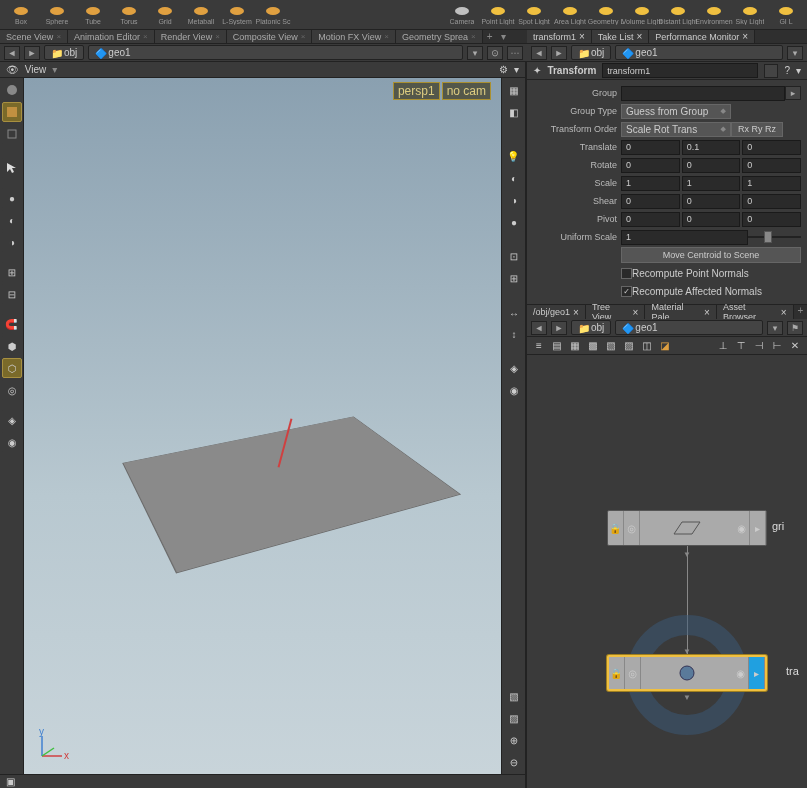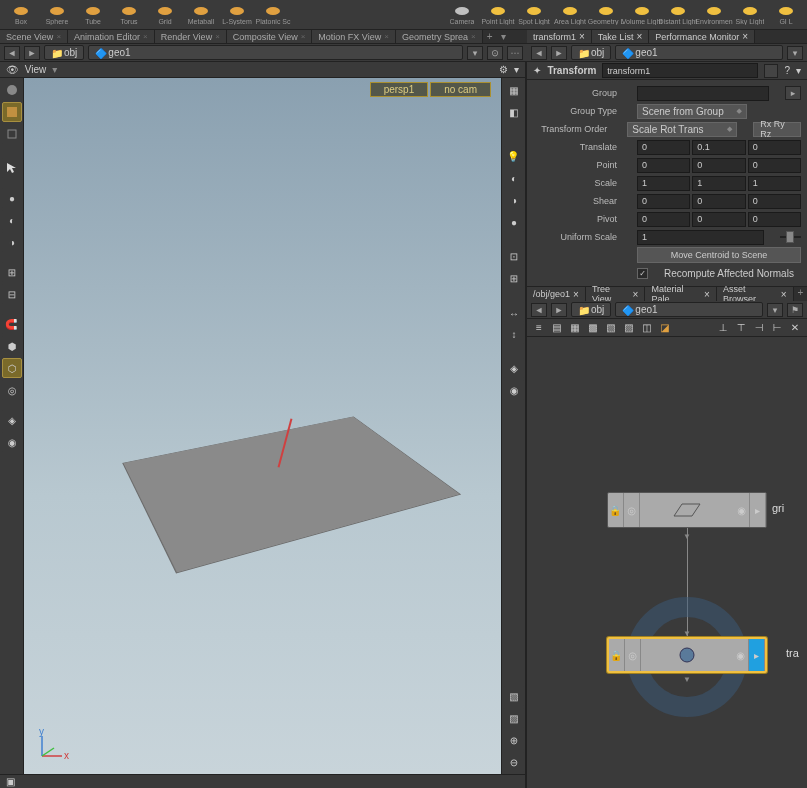--- a/index.html
+++ b/index.html
@@ -36,31 +36,31 @@
 .view-hdr .dd{color:#888}
 
 
 .viewport-wrap{flex:1;display:flex;position:relative}
 .tool-col{width:24px;background:#3a3a3a;display:flex;flex-direction:column;gap:2px;padding:2px;border-right:1px solid #222}
 .tool-col.r{border-right:none;border-left:1px solid #222}
 .tool-btn{width:20px;height:20px;background:#3a3a3a;border-radius:2px;display:flex;align-items:center;justify-content:center}
 .tool-btn.hl{background:#7a6a2a;border:1px solid #a89040}
 .viewport{flex:1;position:relative;background:linear-gradient(180deg,#8aa0b0 0%,#b8c8d0 60%,#c8d4da 100%);overflow:hidden}
 .vp-badge{position:absolute;top:4px;right:10px;display:flex;gap:2px}
-.vp-badge span{padding:1px 13px;border:1px solid #aa9030;background:rgba(60,55,30,.7);font-size:10px;color:#ddcc80}
+.vp-badge span{padding:1px 4px;border:1px solid #aa9030;background:rgba(60,55,30,.7);font-size:12px;color:#ddcc80}
 .axis-gizmo{position:absolute;bottom:8px;left:8px;width:40px;height:40px}
 .plane{position:absolute;width:280px;height:200px;left:120px;top:300px;transform:perspective(600px) rotateX(60deg) rotateZ(-25deg);background:#8a8a8a;border:1px solid #6a6a6a}
 .red-line{position:absolute;left:260px;top:340px;width:2px;height:50px;background:#d04040;transform:rotate(15deg)}
 .r-tab{padding:1px 6px;background:#3a3a3a;border-right:1px solid #222;font-size:9px;display:flex;align-items:center;gap:3px}
 
 
 .param-hdr{height:18px;background:#3a3a3a;display:flex;align-items:center;gap:6px;padding:0 6px;border-bottom:1px solid #222}
 .param-hdr .gear{width:14px;height:14px;background:#444;border:1px solid #222}
 .param-body{background:#3a3a3a;padding:4px 6px;border-bottom:1px solid #222}
-.prm{display:flex;align-items:center;height:18px;gap:16px}
+.prm{display:flex;align-items:center;height:18px;gap:0}
 .prm-lbl{width:88px;text-align:right;font-size:9px;color:#bbb;padding-right:4px}
 .prm-sel{flex:0 0 110px;height:15px;background:#555;border:1px solid #666;font-size:9px;padding:0 4px;display:flex;align-items:center;justify-content:space-between}
 .prm-sel .ar{font-size:7px;color:#888}
 .prm-btn{height:15px;background:#555;border:1px solid #666;font-size:9px;padding:0 6px;display:flex;align-items:center}
 .prm-inp{flex:1;height:15px;background:#2a2a2a;border:1px solid #1a1a1a;font-size:9px;padding:0 4px}
 .prm-3{display:flex;gap:2px;flex:1}
 .prm-3 input{width:33%;height:15px;background:#2a2a2a;border:1px solid #1a1a1a;font-size:9px;color:#ccc;padding:0 4px}
 .prm-slider{flex:1;height:15px;display:flex;align-items:center}
 .prm-slider .track{flex:1;height:2px;background:#222;position:relative}
 .prm-slider .thumb{position:absolute;left:30%;top:-5px;width:8px;height:12px;background:#888;border:1px solid #555}
@@ -397,42 +397,42 @@
 
     <div class="param-body">
       <div class="prm">
           <div class="prm-lbl">Group</div>
           <input class="prm-inp" value="" style="">
           <div class="nav-btn">▸</div>
         </div>
       <div class="prm">
           <div class="prm-lbl">Group Type</div>
           <div class="prm-sel">
-            <span>Scene from Group</span>
+            <span>Guess from Group</span>
             <span class="ar">◆</span>
           </div>
         </div>
       <div class="prm">
           <div class="prm-lbl">Transform Order</div>
           <div class="prm-sel">
             <span>Scale Rot Trans</span>
             <span class="ar">◆</span>
           </div>
           <div class="prm-btn">Rx Ry Rz</div>
         </div>
       <div class="prm">
           <div class="prm-lbl">Translate</div>
           <div class="prm-3">
             <input value="0" style="">
             <input value="0.1" style="">
             <input value="0" style="">
           </div>
         </div>
       <div class="prm">
-          <div class="prm-lbl">Point</div>
+          <div class="prm-lbl">Rotate</div>
           <div class="prm-3">
             <input value="0" style="">
             <input value="0" style="">
             <input value="0" style="">
           </div>
         </div>
       <div class="prm">
           <div class="prm-lbl">Scale</div>
           <div class="prm-3">
             <input value="1" style="">
@@ -461,20 +461,25 @@
           <input class="prm-inp" style="flex: 0 0 50px;" value="1">
           <div class="prm-slider">
             <div class="track">
               <div class="thumb"></div>
             </div>
           </div>
         </div>
       <div class="prm">
           <div class="prm-lbl"></div>
           <div class="prm-wide-btn">Move Centroid to Scene</div>
+        </div>
+      <div class="prm">
+          <div class="prm-lbl"></div>
+          <div class="chk"></div>
+          <span>Recompute Point Normals</span>
         </div>
       <div class="prm">
           <div class="prm-lbl"></div>
           <div class="chk on"></div>
           <span>Recompute Affected Normals</span>
         </div>
     </div>
 
     <div class="net-hdr" id="net-tabs">
         <div class="r-tab">/obj/geo1<span class="x">×</span></div>

